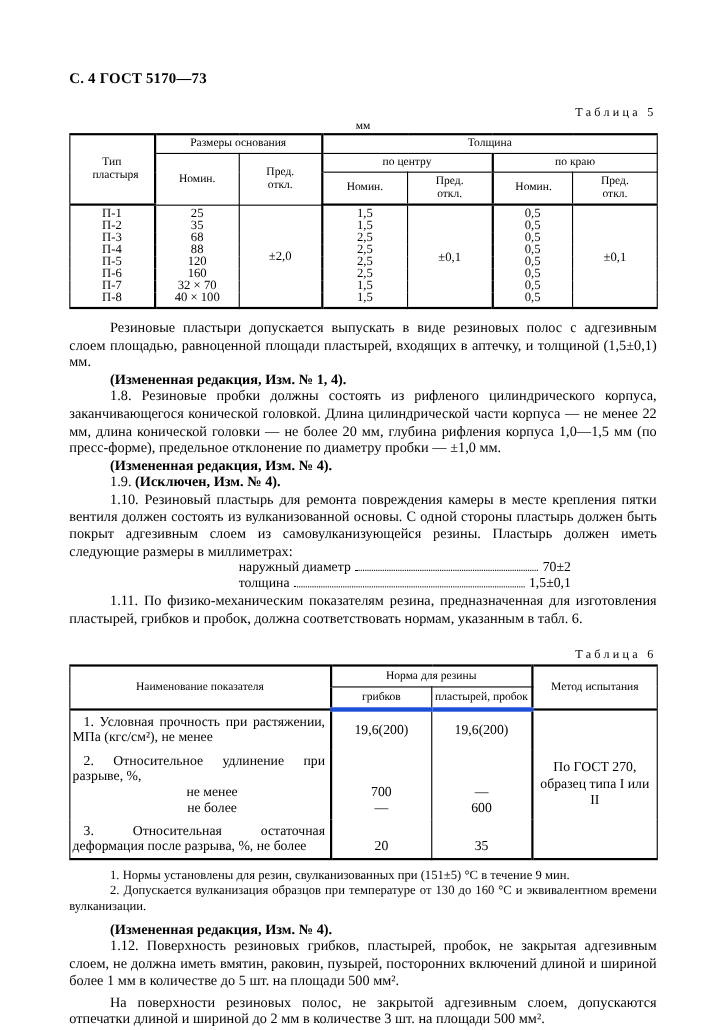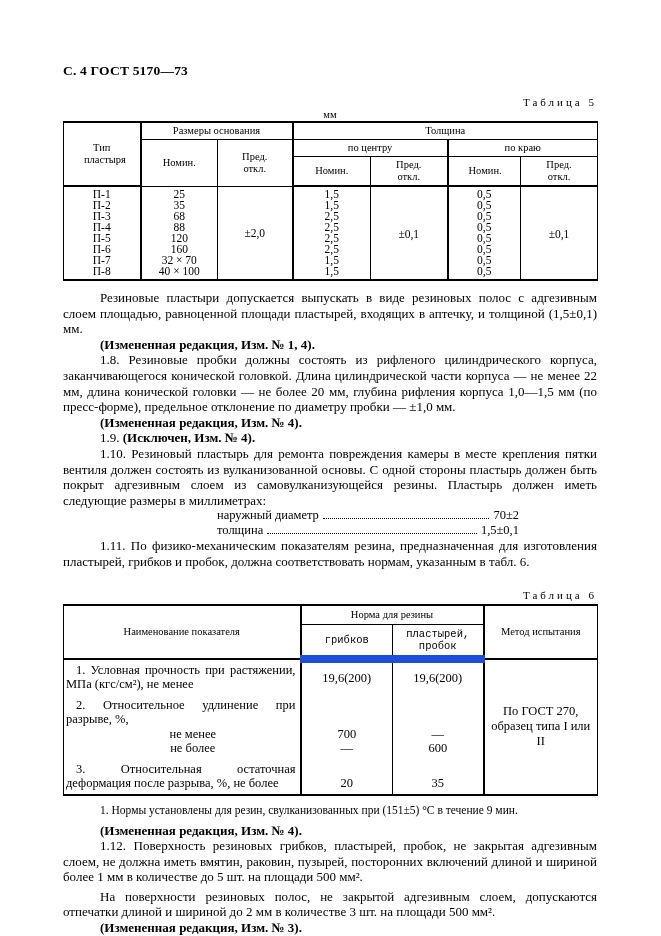--- a/index.html
+++ b/index.html
@@ -40,21 +40,21 @@
   .after-table { margin-top:9px; }
 
   
   .dims { margin:0 0 0 154px; width:302px; font-size:12.5px; }
   .dimrow { display:flex; align-items:baseline; line-height:15px; }
   .leader { flex:1; border-bottom:1.6px dotted #000; margin:0 4px 3px 4px; min-width:20px; }
 
   
   .t6 { margin-top:3px; }
   .t6 thead th { font-size:10.5px; line-height:12px; text-align:center; padding:3px 2px; }
-  .t6 thead tr:last-child th { border-bottom:8px solid #1d4ed8;font-family:Liberation Mono, monospace; }
+  .t6 thead tr:last-child th { border-bottom:4px solid #1d4ed8; }
   .t6 thead th[rowspan="2"] { border-bottom:2px solid #000; }
   .t6 tbody td { border-top:none; border-bottom:none; font-size:12.5px;
                  text-align:center; vertical-align:middle; padding:2px 3px; }
   .t6 td.name { text-align:justify; line-height:14.5px; padding:3px 4px 3px 2px; }
   .t6 .name .main { text-indent:10px; }
   .t6 .name .sub { padding-left:24px; text-align:center; }
   .t6 td.vbot { vertical-align:bottom; padding-bottom:3px; }
   .t6 td.vbot div { line-height:14.5px; }
   .t6 td.method { font-size:12.5px; line-height:15px; padding:2px 6px; }
   .rowgap td { padding-top:6px; }
@@ -231,20 +231,21 @@
           <div class="main">3. Относительная остаточная деформация после разрыва, %, не более</div>
         </td>
         <td class="gl vbot">20</td>
         <td class="vbot">35</td>
       </tr>
     </tbody>
   </table>
 
   <div class="notes">
     <div class="ind">1. Нормы установлены для резин, свулканизованных при (151±5) °С в течение 9 мин.</div>
+    <div class="ind">2. Допускается вулканизация образцов при температуре от 130 до 160 °С и эквивалентном времени вулканизации.</div>
   </div>
 
   <p class="para ind bold mt6">(Измененная редакция, Изм. № 4).</p>
   <p class="para ind">1.12. Поверхность резиновых грибков, пластырей, пробок, не закрытая адгезивным слоем, не должна иметь вмятин, раковин, пузырей, посторонних включений длиной и шириной более 1 мм в количестве до 5 шт. на площади 500 мм².</p>
   <p class="para ind mt4">На поверхности резиновых полос, не закрытой адгезивным слоем, допускаются отпечатки длиной и шириной до 2 мм в количестве 3 шт. на площади 500 мм².</p>
   <p class="para ind bold">(Измененная редакция, Изм. № 3).</p>
 
 </div>
 
 </body></html>

